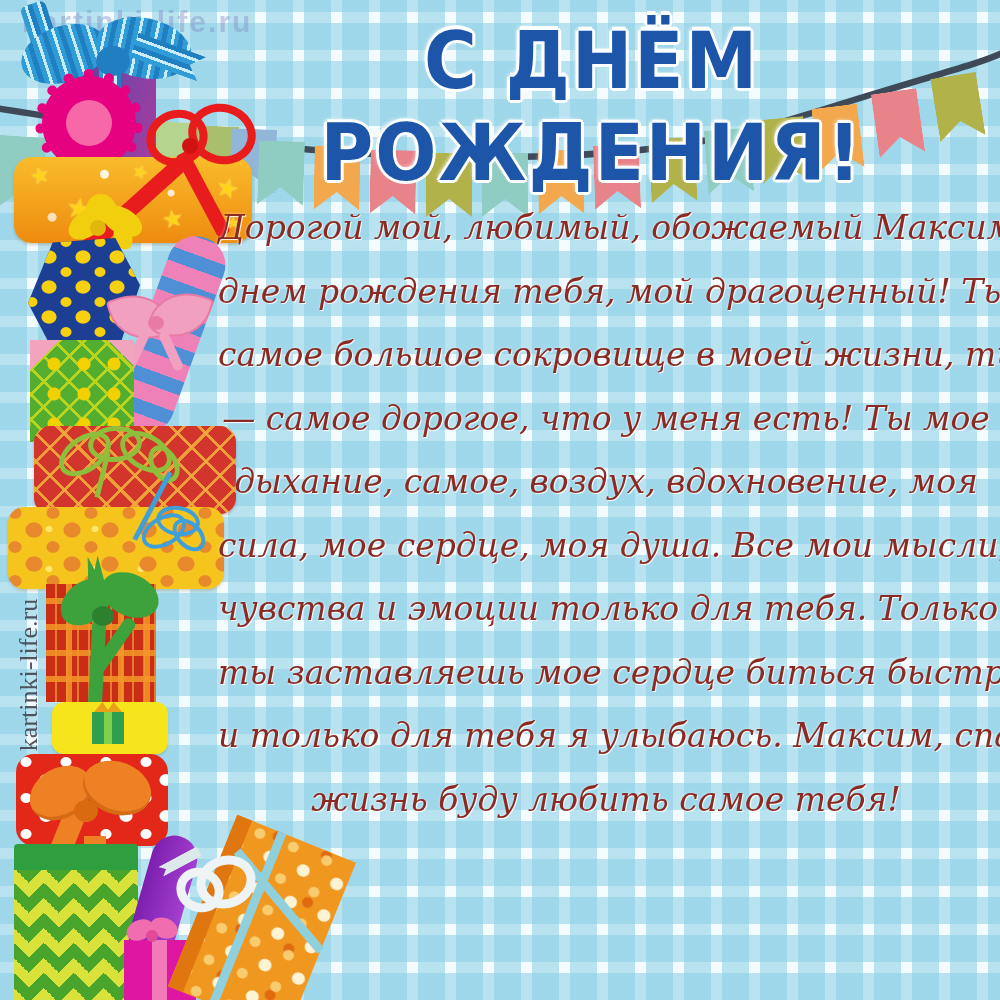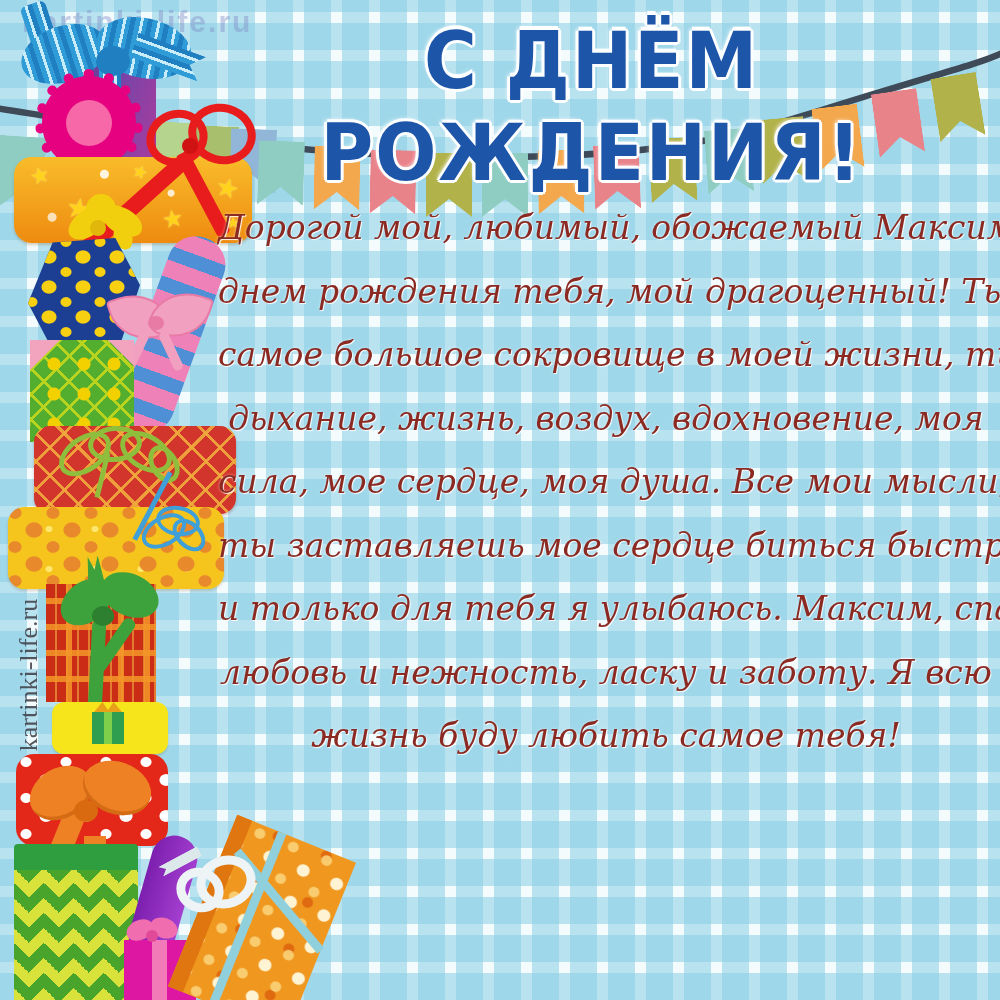--- a/index.html
+++ b/index.html
@@ -357,21 +357,22 @@
     <div class="wring wr1"></div>
     <div class="wring wr2"></div>
   </div>
 
   <div class="wm-side">kartinki-life.ru</div>
 
   <div class="message">
     <div class="msg-line">Дорогой мой, любимый, обожаемый Максим, с</div>
     <div class="msg-line">днем рождения тебя, мой драгоценный! Ты —</div>
     <div class="msg-line">самое большое сокровище в моей жизни, ты</div>
-    <div class="msg-line">дыхание, жизнь, воздух, вдохновение, моя</div>
+    <div class="msg-line">— самое дорогое, что у меня есть! Ты мое</div>
+    <div class="msg-line">дыхание, самое, воздух, вдохновение, моя</div>
     <div class="msg-line">сила, мое сердце, моя душа. Все мои мысли,</div>
+    <div class="msg-line">чувства и эмоции только для тебя. Только</div>
     <div class="msg-line">ты заставляешь мое сердце биться быстрее</div>
     <div class="msg-line">и только для тебя я улыбаюсь. Максим, спасибо,</div>
-    <div class="msg-line">любовь и нежность, ласку и заботу. Я всю</div>
     <div class="msg-line">жизнь буду любить самое тебя!</div>
   </div>
 
 </div>
 
 </body></html>

